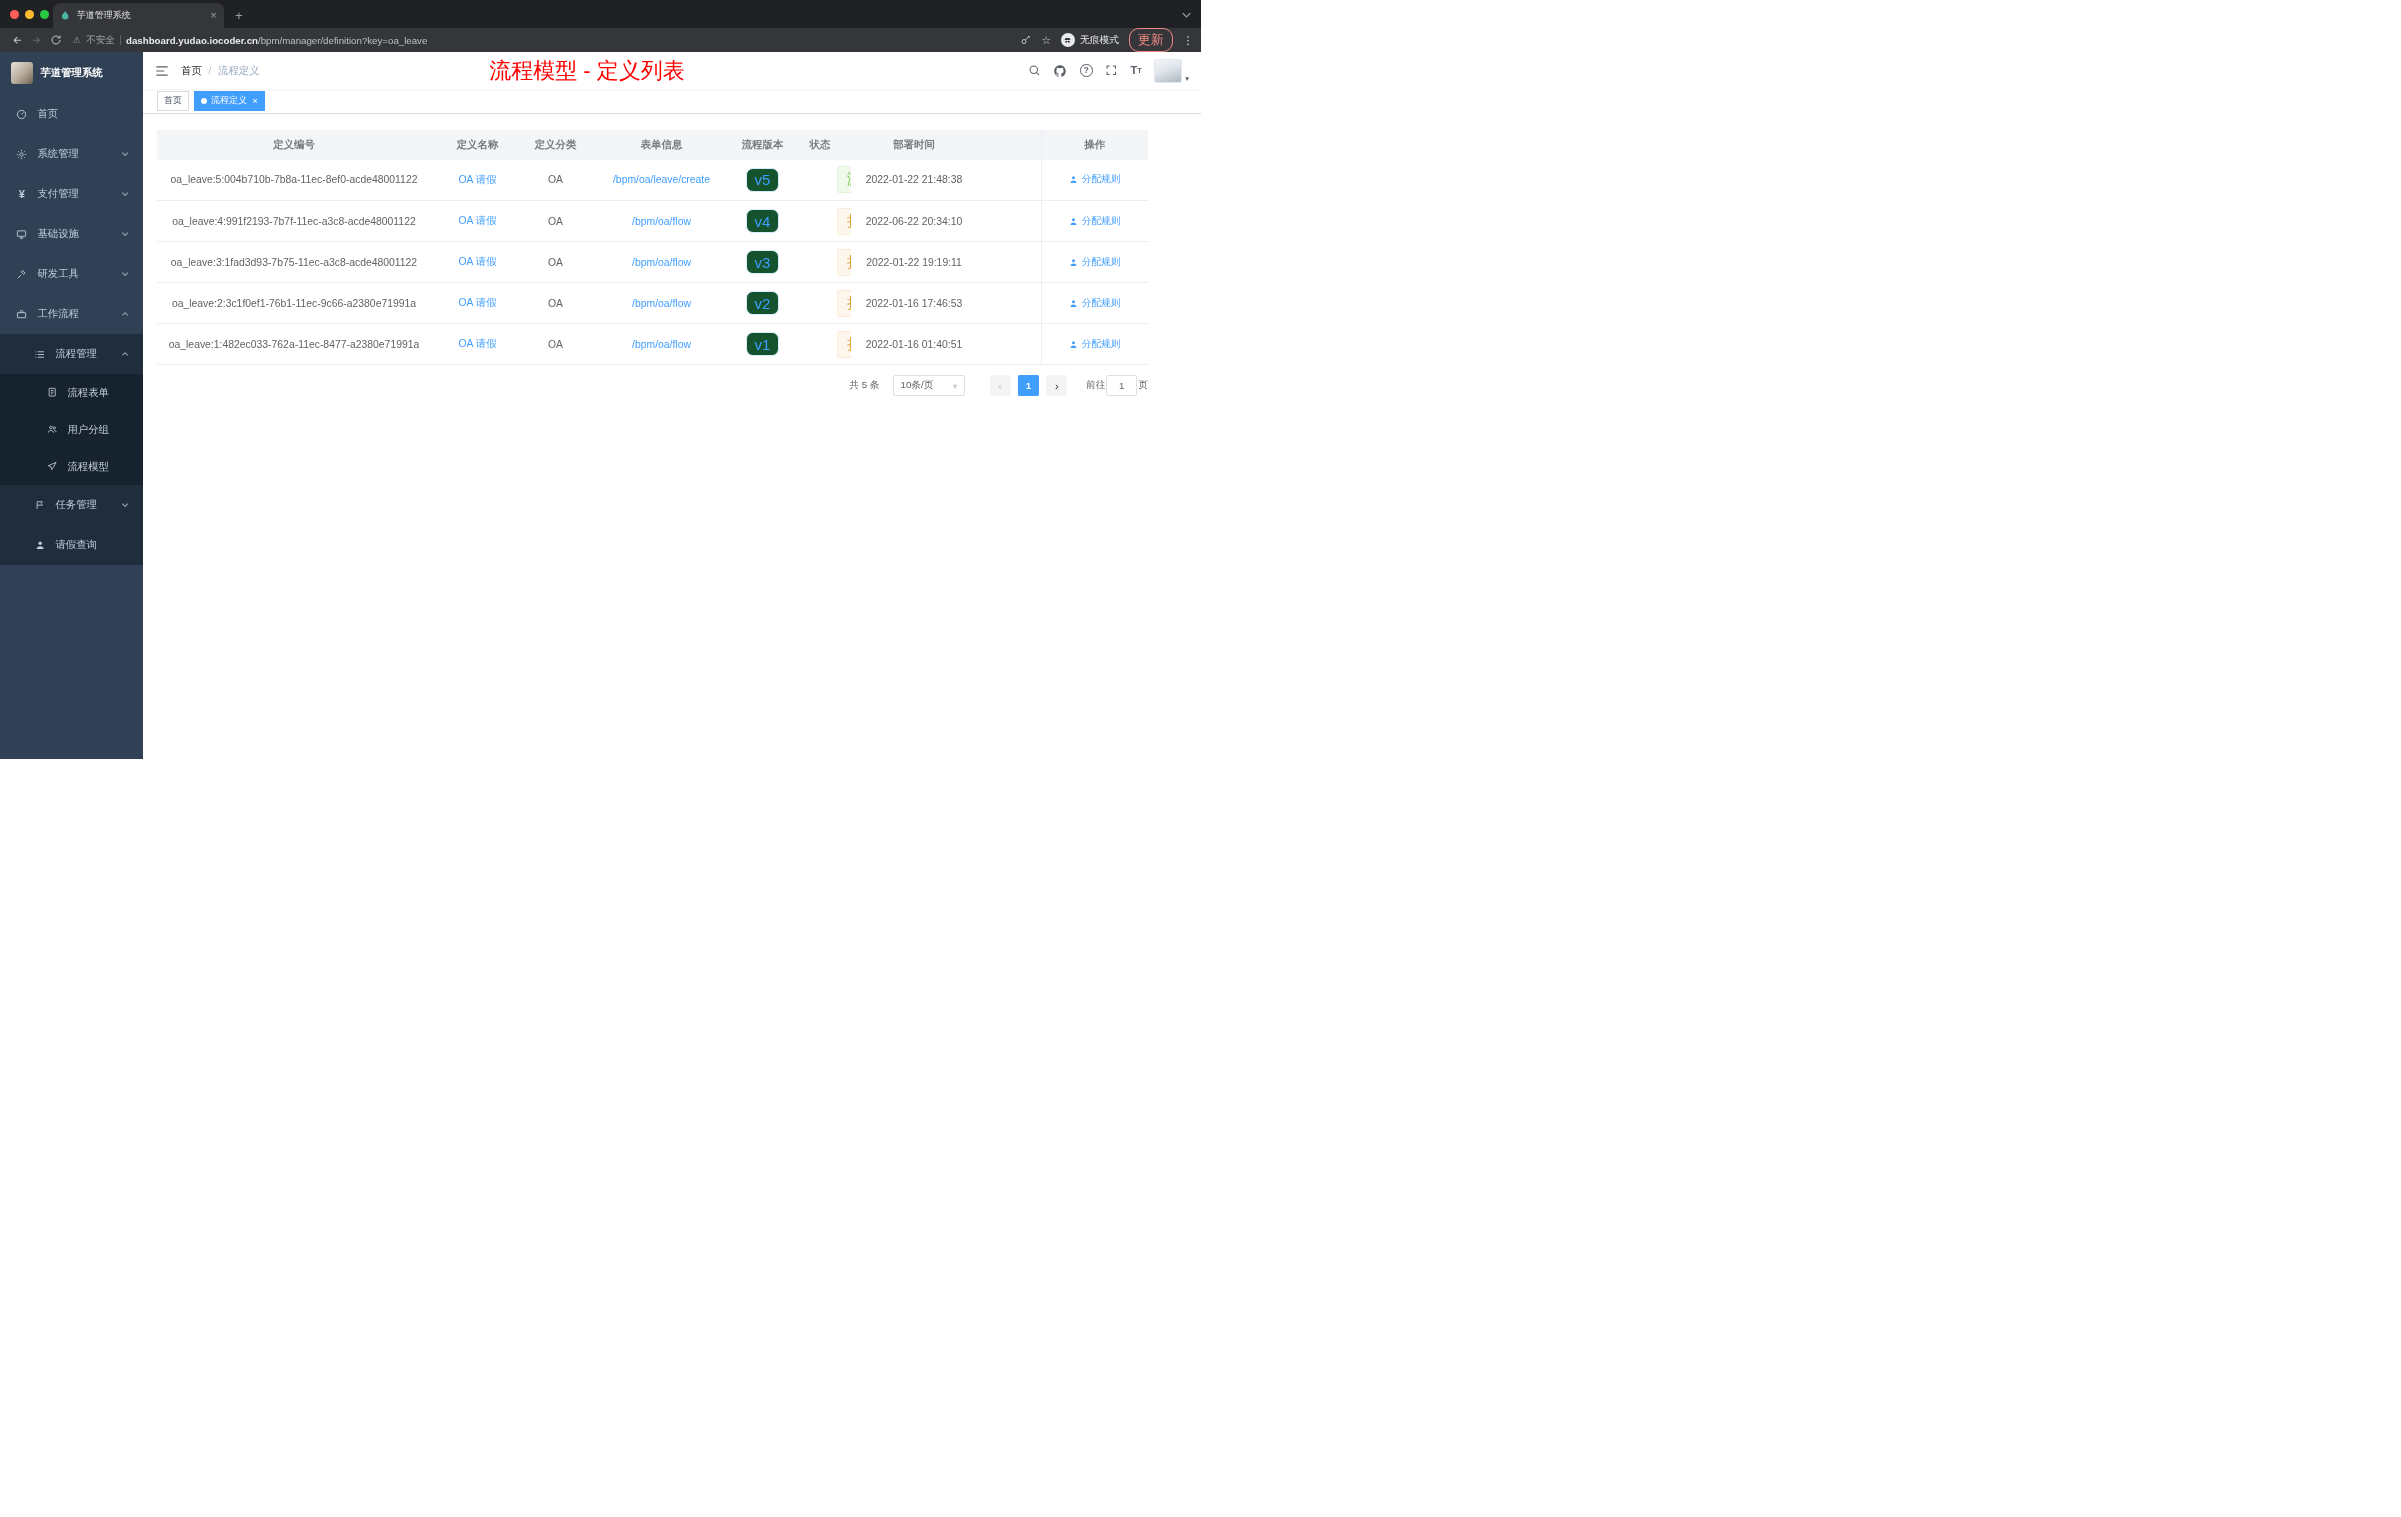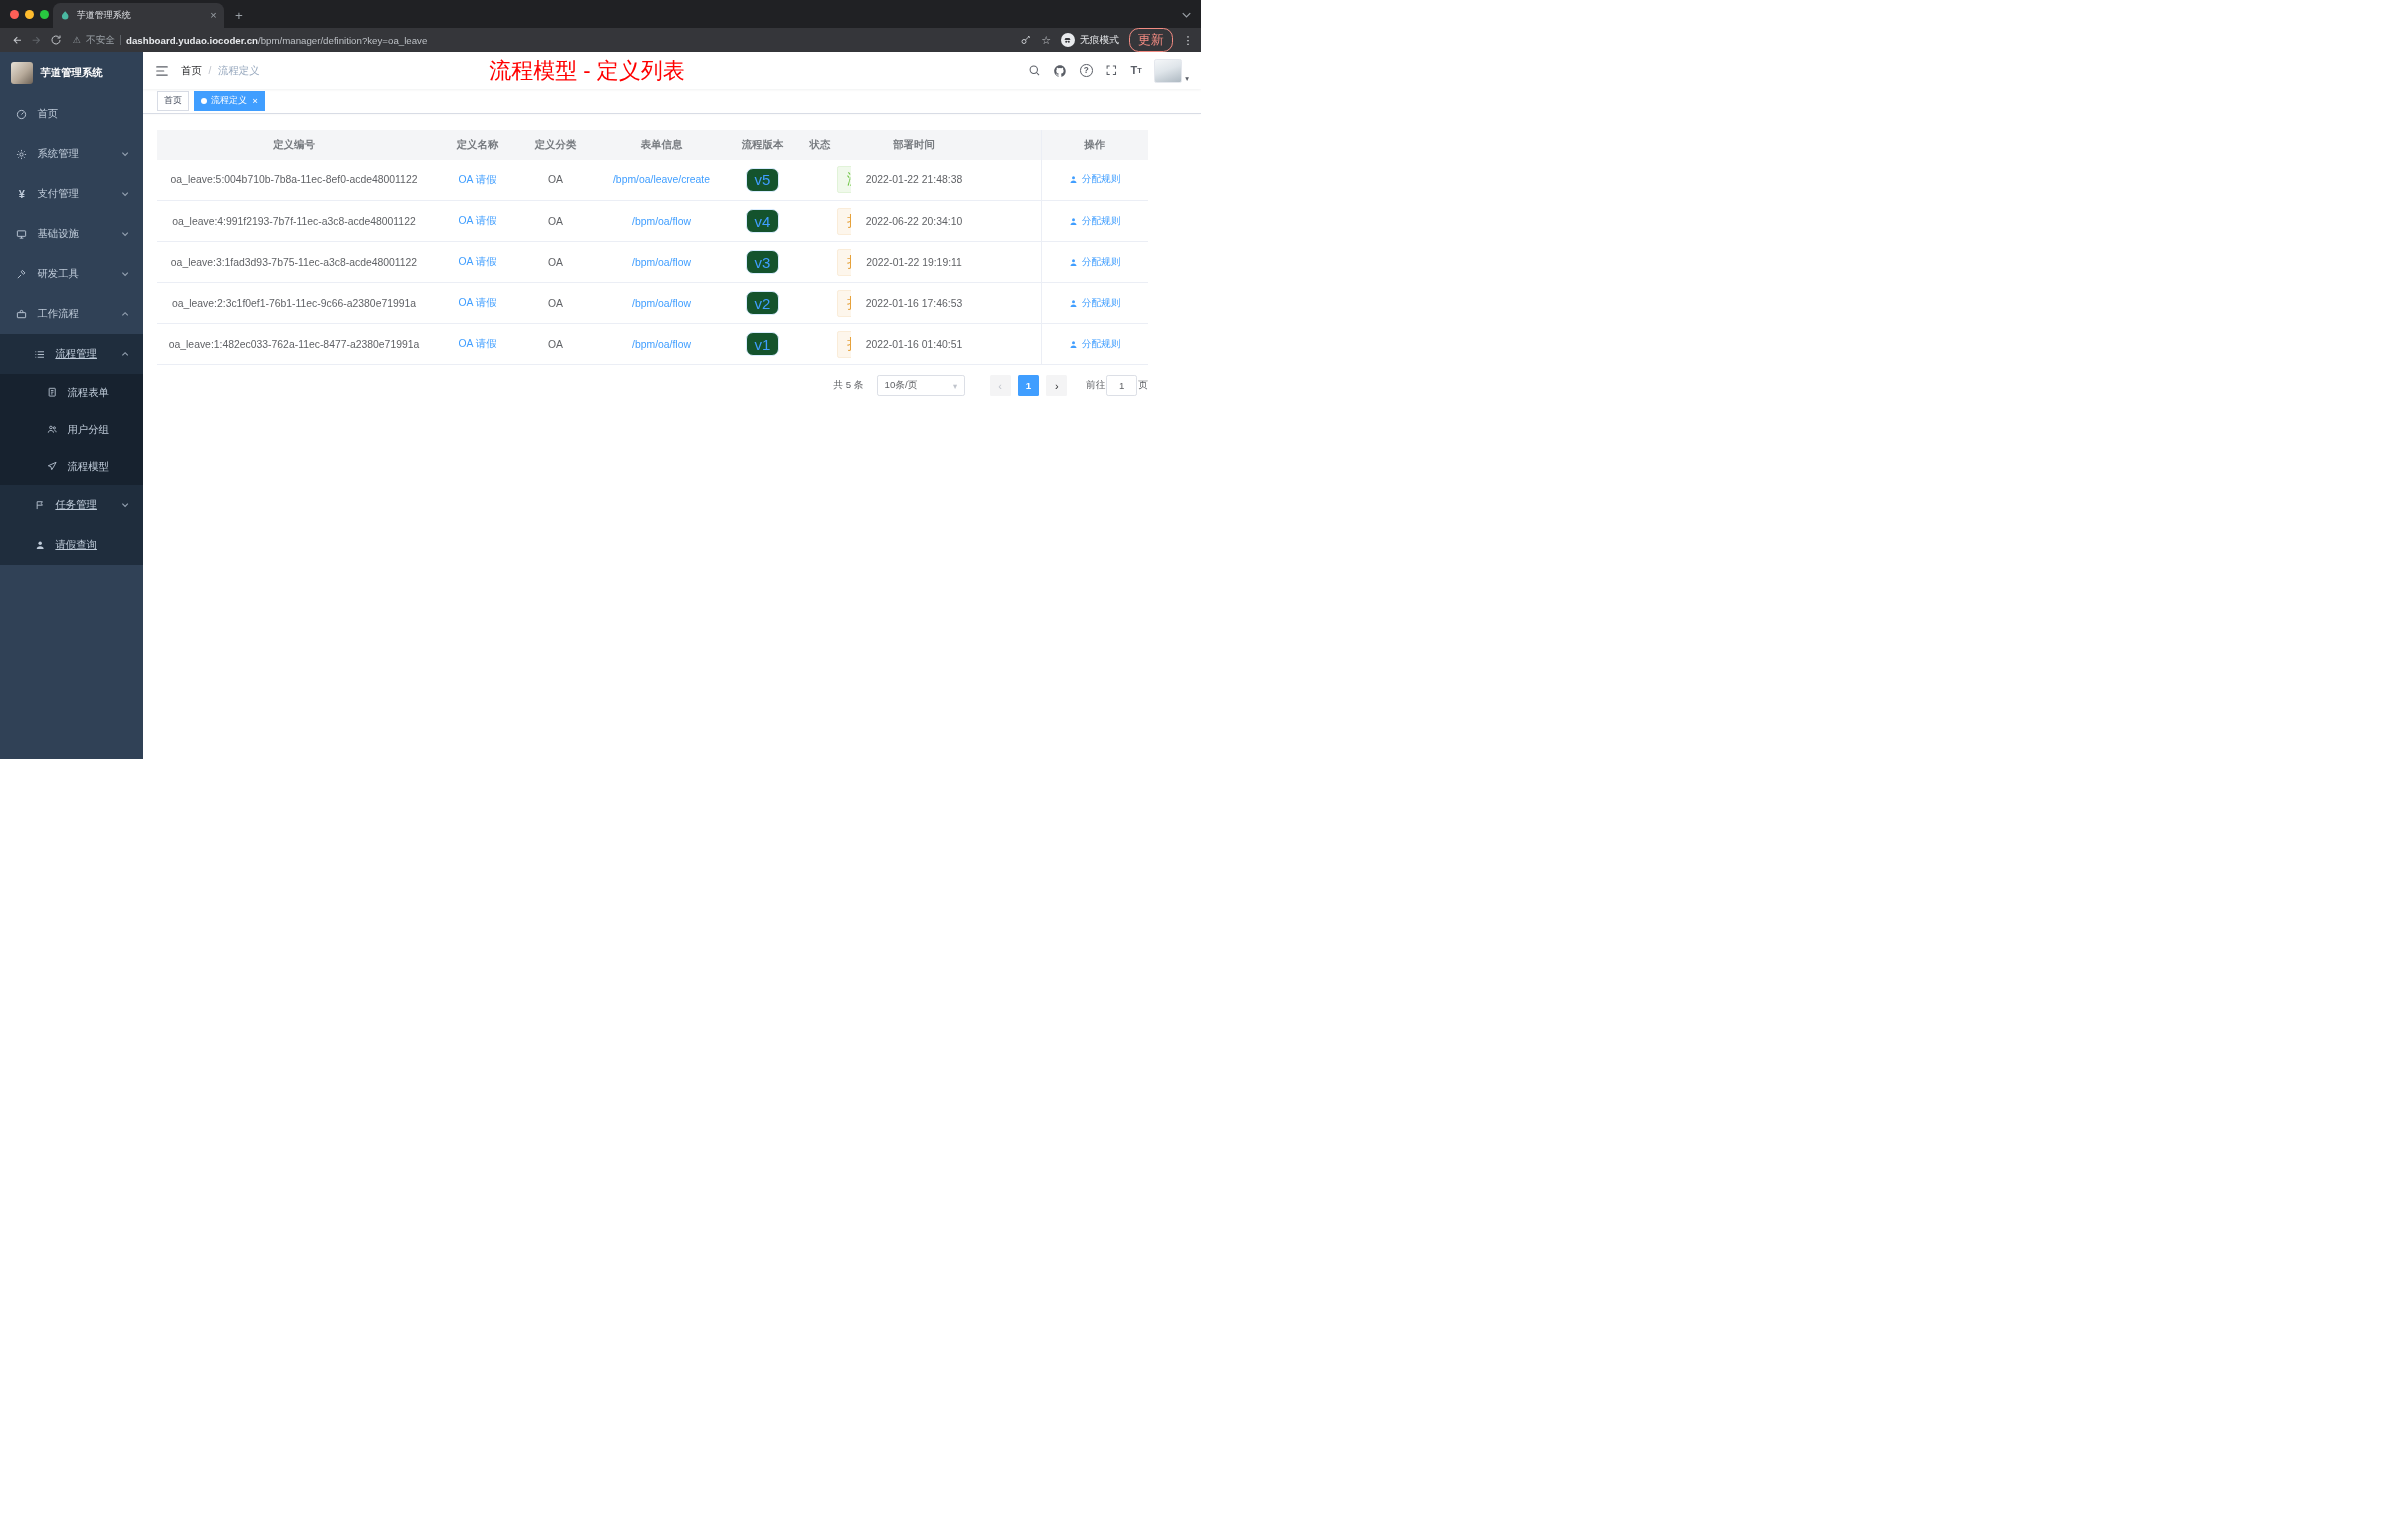--- a/index.html
+++ b/index.html
@@ -44,21 +44,21 @@
 
   .sidebar { width:143px; background:#304156; flex-shrink:0; color:#bfcbd9; overflow:hidden; }
   .logo { height:42px; display:flex; align-items:center; padding-left:11px; gap:7.4px; }
   .logo-img { width:22px; height:22px; border-radius:3px;
     background:linear-gradient(135deg,#e8e2d8 0%,#b7aa9a 55%,#6d6257 100%); }
   .logo-title { color:#fff; font-size:10.4px; font-weight:700; }
   .menu-item { height:40px; display:flex; align-items:center; font-size:10.4px; position:relative; cursor:pointer; }
   .mi-icon { width:13.4px; margin-right:9px; display:flex; justify-content:center; align-items:center; color:#bfcbd9; }
   .mi-label { color:#bfcbd9; }
   .lvl1 { padding-left:15px; }
-  .lvl2 { padding-left:33px; background:#1f2d3d;text-decoration:underline; }
+  .lvl2 { padding-left:33px; background:#1f2d3d; }
   .lvl3 { padding-left:45px; background:#17222f; height:37px; }
   .chev { position:absolute; right:13.4px; color:#96a3b3; display:flex; }
   .chev.up svg { transform:rotate(180deg); }
 
   .main { flex:1; display:flex; flex-direction:column; background:#fff; min-width:0; }
 
   .navbar { height:37px; display:flex; align-items:center; padding:0 12px; position:relative;
     box-shadow:0 0.7px 3px rgba(0,21,41,.08); z-index:3; background:#fff; }
   .hamburger { color:#5a5e66; display:flex; cursor:pointer; }
   .breadcrumb { margin-left:12px; font-size:10.4px; display:flex; align-items:center; gap:6.7px; }
@@ -103,21 +103,21 @@
     background:#14532d; border:0.7px solid #d9ecff; color:#409eff; }
   .pill { display:inline-block; padding:3px 9px; font-size:15px; border-radius:2.2px; border:0.7px solid transparent;margin-left:48px; }
   .pill.success { background:#f0f9eb; border-color:#e1f3d8; color:#67c23a; }
   .pill.warning { background:#fdf6ec; border-color:#faecd8; color:#e6a23c; }
   .action-link { color:#409eff; cursor:pointer; display:inline-flex; align-items:center; gap:3.7px; font-size:9.7px; }
   .action-link svg { flex-shrink:0; }
 
   .pager { display:flex; align-items:center; justify-content:flex-end; margin-top:10px;
     font-size:9.7px; color:#606266; }
   .pg-total { margin-right:13.4px; }
-  .page-select { width:88px; height:21px; border:0.7px solid #dcdfe6; border-radius:2.2px; display:flex;
+  .page-select { width:72px; height:21px; border:0.7px solid #dcdfe6; border-radius:2.2px; display:flex;
     align-items:center; justify-content:space-between; padding:0 6.7px; color:#606266; cursor:pointer; margin-right:21px; }
   .ps-caret { color:#c0c4cc; font-size:8.2px; }
   .pg-btn { min-width:21px; height:21px; border-radius:1.5px; background:#f4f4f5; display:flex;
     align-items:center; justify-content:center; font-size:11px; color:#303133; cursor:pointer; margin:0 3.7px; }
   .pg-btn.disabled { color:#c0c4cc; }
   .pg-btn.cur { background:#409eff; color:#fff; font-weight:700; font-size:9.7px; }
   .goto { display:flex; align-items:center; gap:1px; margin-left:15px; }
   .goto-input { width:31px; height:21px; border:0.7px solid #dcdfe6; border-radius:2.2px; text-align:center;
     font-size:9.7px; color:#606266; font-family:"Liberation Sans",sans-serif; }
 </style>

